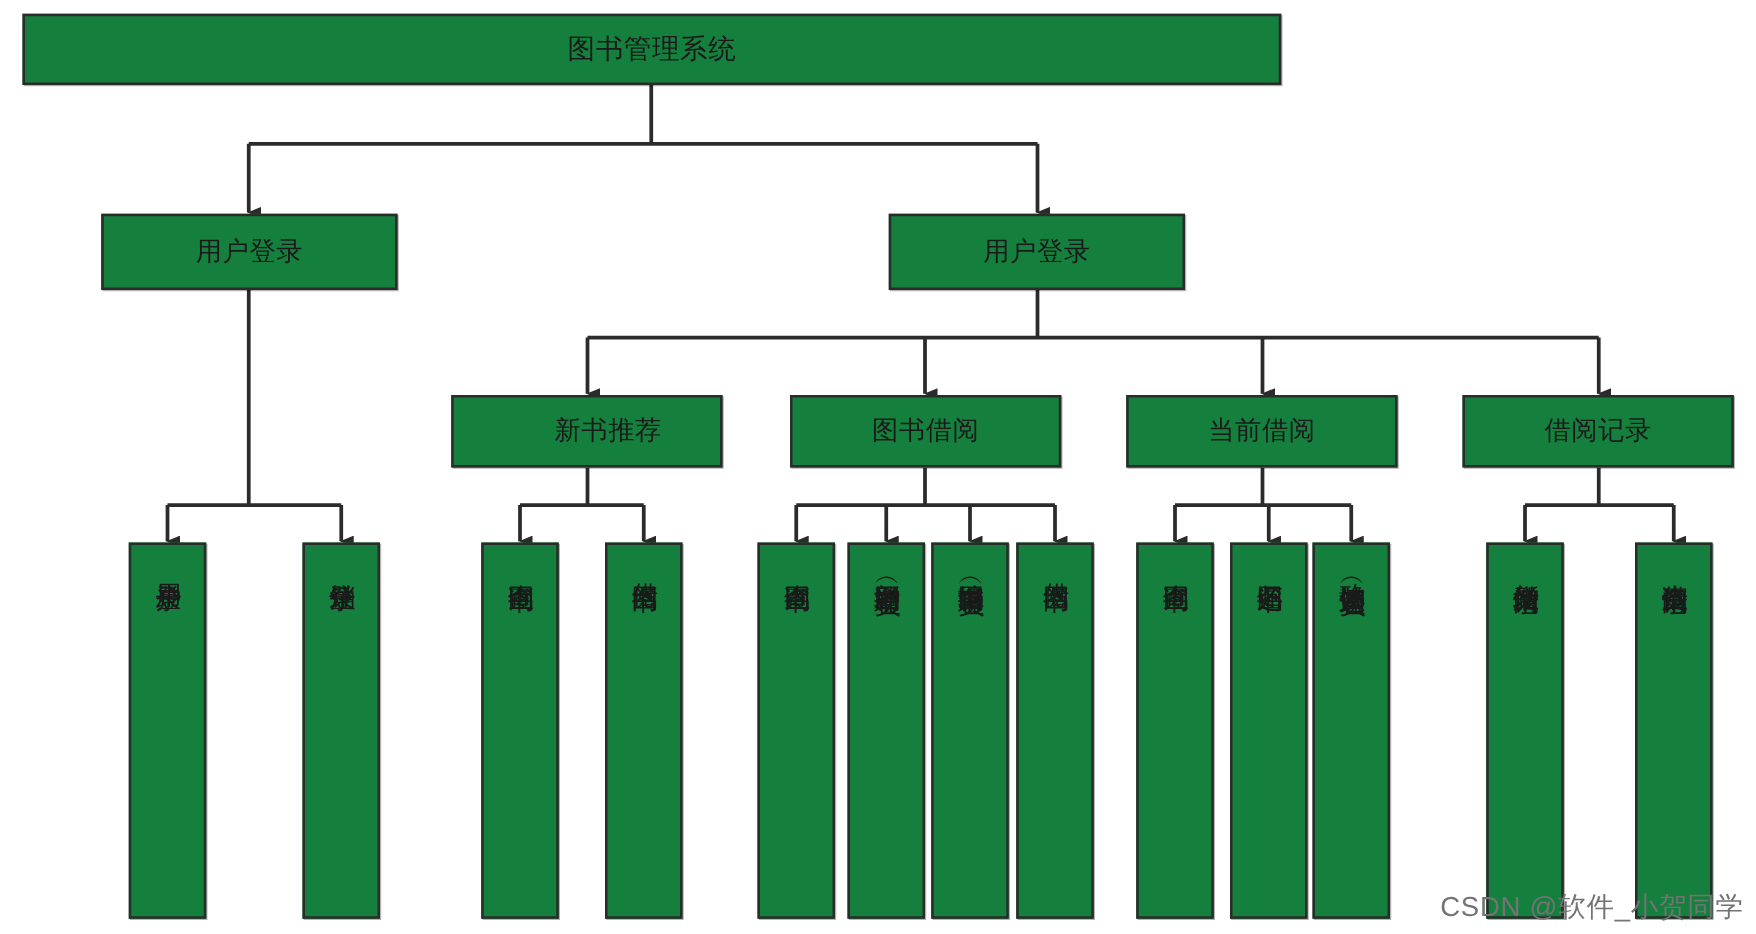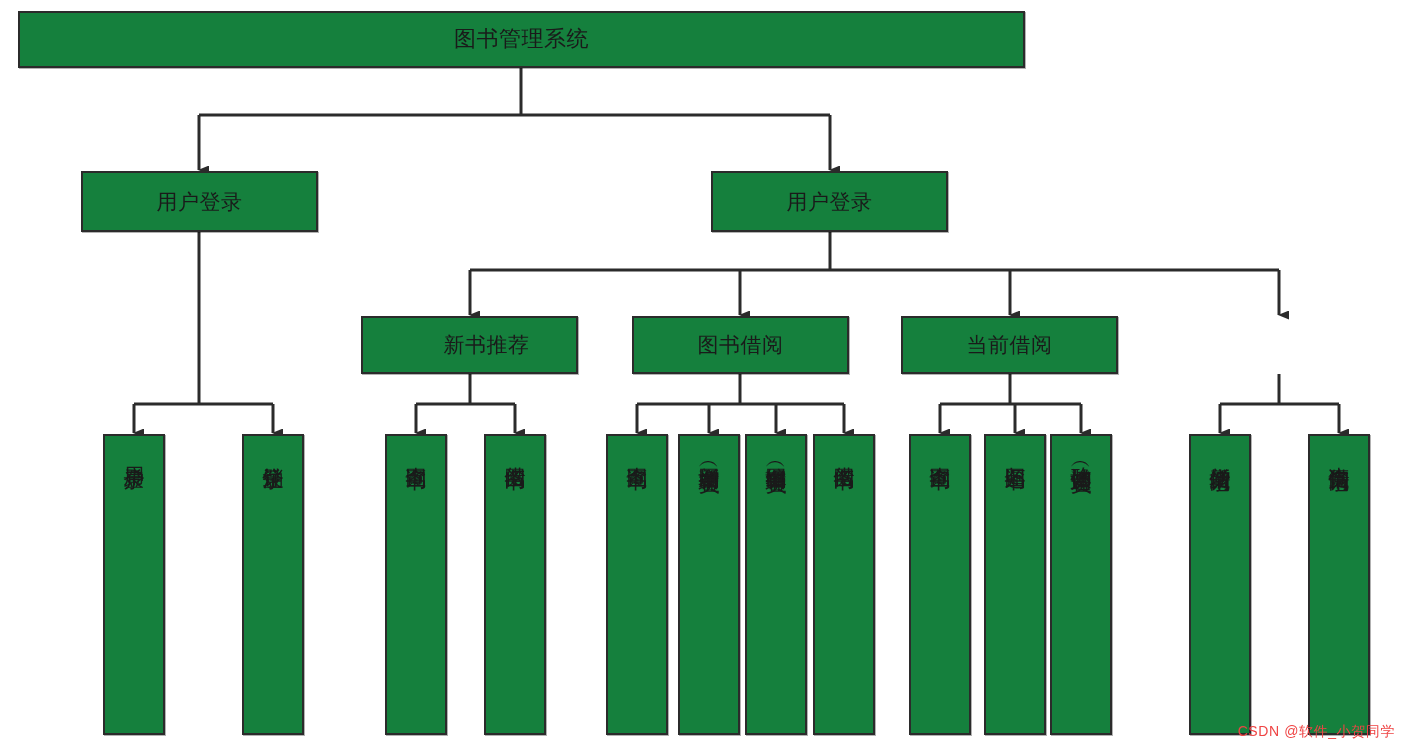--- a/index.html
+++ b/index.html
@@ -60,22 +60,22 @@
     text-orientation: upright;
     font-size: 21px;
     line-height: 1.04;
     letter-spacing: 1px;
     white-space: nowrap;
   }
   #watermark {
     position: absolute;
     right: 10px;
     bottom: 6px;
-    font-size: 14px;
-    color: #ef4444;
+    font-size: 22px;
+    color: #737373;
     letter-spacing: 0.6px;
     white-space: nowrap;
     user-select: none;
   }
 </style>
 </head>
 <body>
 
 <div id="diagram-root">
 
@@ -135,20 +135,23 @@
 
   <div class="node horizontal" id="node-l3-0" style="left: 361px; top: 316px; width: 217px; height: 58px; padding-left: 34px;">
     <span class="node-label">新书推荐</span>
   </div>
   <div class="node horizontal" id="node-l3-2" style="left: 901px; top: 316px; width: 217px; height: 58px;">
     <span class="node-label">当前借阅</span>
   </div>
   <div class="node horizontal" id="node-l3-1" style="left: 632px; top: 316px; width: 217px; height: 58px;">
     <span class="node-label">图书借阅</span>
   </div>
+  <div class="node horizontal" id="node-l3-3" style="left: 1170px; top: 316px; width: 217px; height: 58px;">
+    <span class="node-label">借阅记录</span>
+  </div>
 
   <div class="node vertical" id="node-leaf-0" style="left: 103px; top: 434px; width: 62px; height: 301px;">
     <span class="node-label">用户登录</span>
   </div>
   <div class="node vertical" id="node-leaf-1" style="left: 242px; top: 434px; width: 62px; height: 301px;">
     <span class="node-label">注销登录</span>
   </div>
   <div class="node vertical" id="node-leaf-2" style="left: 385px; top: 434px; width: 62px; height: 301px;">
     <span class="node-label">查询图书</span>
   </div>

